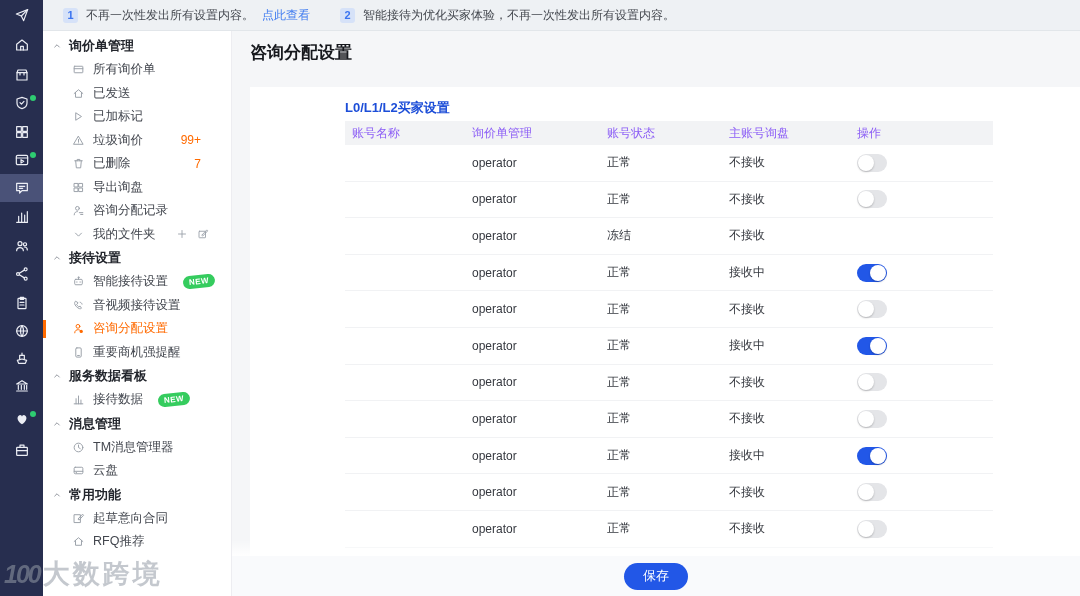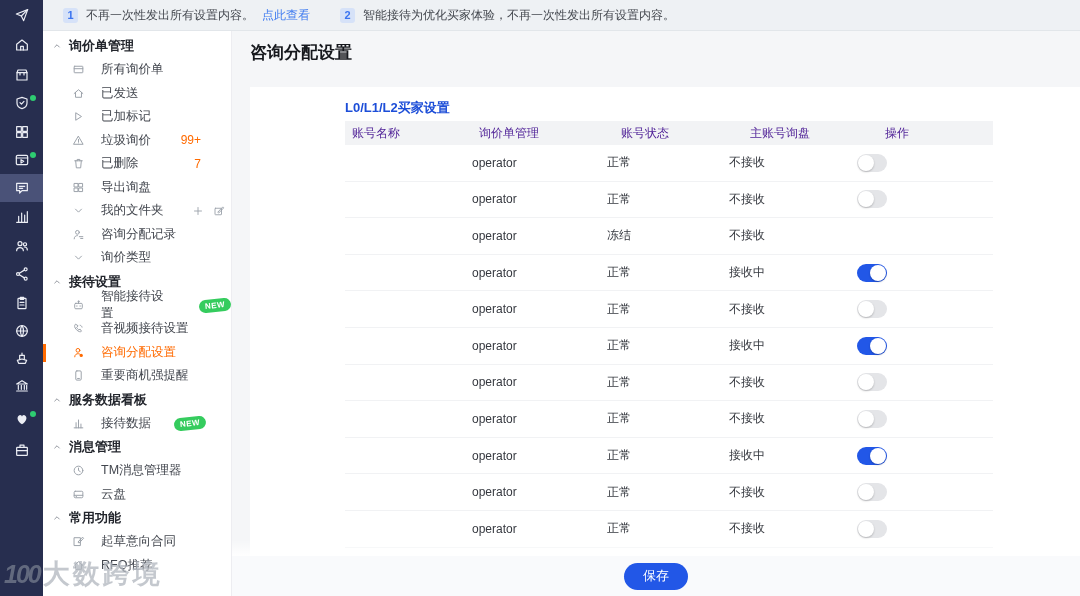--- a/index.html
+++ b/index.html
@@ -21,41 +21,41 @@
   .notice .num{width:15px;height:15px;border-radius:3px;background:#d6e2f8;color:#3b74f0;font-size:11px;font-weight:bold;
                display:flex;align-items:center;justify-content:center;flex:none;}
   .notice .link{color:#3f7bf0;cursor:pointer;}
 
   
   .sidebar{position:absolute;left:43px;top:31px;width:189px;height:565px;background:#fff;
            border-right:1px solid #ededf1;box-sizing:border-box;padding-top:3px;overflow:hidden;z-index:3;}
   .sgroup-header{height:24px;display:flex;align-items:center;padding-left:9px;gap:7px;
                  font-size:13px;font-weight:bold;color:#23262d;cursor:pointer;}
   .sgroup-header svg{width:10px;height:10px;color:#8a8f98;flex:none;}
-  .sitem{position:relative;height:23.5px;display:flex;align-items:center;padding-left:29px;gap:16px;
+  .sitem{position:relative;height:23.5px;display:flex;align-items:center;padding-left:29px;gap:8px;
          font-size:12.5px;color:#42464e;cursor:pointer;box-sizing:border-box;}
   .sitem svg{width:13px;height:13px;color:#9aa0a9;flex:none;}
   .sitem.active{color:#ff6a00;}
   .sitem.active svg{color:#ff6a00;}
   .sitem.active::before{content:"";position:absolute;left:0;top:3px;width:3px;height:18px;background:#ff6a00;}
   .badge{margin-left:auto;margin-right:30px;color:#ff6a00;font-size:12px;}
   .new-pill{background:#35cc5e;color:#fff;font-size:8px;font-weight:bold;padding:2px 6px;border-radius:8px;
             margin-left:7px;letter-spacing:.5px;transform:rotate(-6deg);}
   .extras{display:flex;gap:9px;margin-left:12px;color:#b6bac2;}
   .extras svg{width:12px;height:12px;}
 
   
   .main{position:absolute;left:232px;top:31px;width:848px;height:565px;background:#f5f6f8;}
   .page-title{position:absolute;left:18px;top:10px;font-size:17px;font-weight:bold;color:#16181d;}
   .card{position:absolute;left:18px;top:56px;width:830px;height:509px;background:#fff;overflow:hidden;}
   .card-title{position:absolute;left:95px;top:12px;font-size:13px;font-weight:bold;color:#1d4ed8;}
 
   .tbl{position:absolute;left:95px;top:34px;width:648px;}
   .thead,.trow{display:grid;grid-template-columns:120px 135px 122px 128px 143px;align-items:center;}
-  .thead{background:#f2f3f5;height:24px;font-size:12px;color:#4c1d95;gap:7px;}
+  .thead{background:#f2f3f5;height:24px;font-size:12px;color:#8b5cf6;}
   .thead > div{padding-left:7px;}
   .trow{height:36.6px;font-size:12px;color:#35383f;border-bottom:1px solid #f1f2f4;box-sizing:border-box;}
   .trow > div{padding-left:7px;}
 
   .tg{width:30px;height:18px;border-radius:9px;position:relative;cursor:pointer;}
   .tg.off{background:#e4e5e8;}
   .tg.on{background:#2257e7;}
   .tg .knob{position:absolute;top:1px;width:16px;height:16px;border-radius:50%;background:#fff;box-shadow:0 1px 2px rgba(0,0,0,.22);}
   .tg.off .knob{left:1px;}
   .tg.on .knob{left:13px;}
@@ -263,20 +263,30 @@
     <div class="sitem">
       <span>
         <svg viewBox="0 0 24 24" fill="none" stroke="currentColor" stroke-width="1.8" stroke-linecap="round" stroke-linejoin="round" style="width: 13px; height: 13px;">
           <rect x="4.5" y="4.5" width="6.5" height="6.5"></rect>
           <rect x="13" y="4.5" width="6.5" height="6.5"></rect>
           <rect x="4.5" y="13" width="6.5" height="6.5"></rect>
           <rect x="13" y="13" width="6.5" height="6.5"></rect>
         </svg>
       </span>
       <span>导出询盘</span>
+    </div>
+    <div class="sitem">
+      <span>
+        <svg viewBox="0 0 24 24" fill="none" stroke="currentColor" stroke-width="1.8" stroke-linecap="round" stroke-linejoin="round" style="width: 13px; height: 13px;">
+          <circle cx="10" cy="8" r="3.5"></circle>
+          <path d="M4 20 C4 15 8 14 10 14"></path>
+          <path d="M13.5 16 H20 M16 19.3 H20"></path>
+        </svg>
+      </span>
+      <span>咨询分配记录</span>
     </div>
     <div class="sitem">
       <span>
         <svg viewBox="0 0 24 24" fill="none" stroke="currentColor" stroke-width="1.8" stroke-linecap="round" stroke-linejoin="round" style="width: 13px; height: 13px;">
           <path d="M6.5 9.5 L12 15 L17.5 9.5"></path>
         </svg>
       </span>
       <span>我的文件夹</span>
       <span class="extras">
         <span>
@@ -285,38 +295,20 @@
           </svg>
         </span>
         <span>
           <svg viewBox="0 0 24 24" fill="none" stroke="currentColor" stroke-width="1.8" stroke-linecap="round" stroke-linejoin="round" style="width: 12px; height: 12px;">
             <rect x="4" y="6.5" width="13" height="13" rx="1"></rect>
             <path d="M10 14 L19.5 3.8 L21.3 5.8 L12 15.5 Z"></path>
           </svg>
         </span>
       </span>
     </div>
-    <div class="sitem">
-      <span>
-        <svg viewBox="0 0 24 24" fill="none" stroke="currentColor" stroke-width="1.8" stroke-linecap="round" stroke-linejoin="round" style="width: 13px; height: 13px;">
-          <circle cx="10" cy="8" r="3.5"></circle>
-          <path d="M4 20 C4 15 8 14 10 14"></path>
-          <path d="M13.5 16 H20 M16 19.3 H20"></path>
-        </svg>
-      </span>
-      <span>咨询分配记录</span>
-    </div>
-    <div class="sitem">
-      <span>
-        <svg viewBox="0 0 24 24" fill="none" stroke="currentColor" stroke-width="1.8" stroke-linecap="round" stroke-linejoin="round" style="width: 13px; height: 13px;">
-          <path d="M6.5 9.5 L12 15 L17.5 9.5"></path>
-        </svg>
-      </span>
-      <span>询价类型</span>
-    </div>
     <div class="sgroup-header">
       <span>
         <svg viewBox="0 0 24 24" fill="none" stroke="currentColor" stroke-width="2.2" stroke-linecap="round" stroke-linejoin="round" style="width: 10px; height: 10px; color: rgb(138, 143, 152);">
           <path d="M6.5 14.5 L12 9 L17.5 14.5"></path>
         </svg>
       </span>
       <span>接待设置</span>
     </div>
     <div class="sitem">
       <span>

